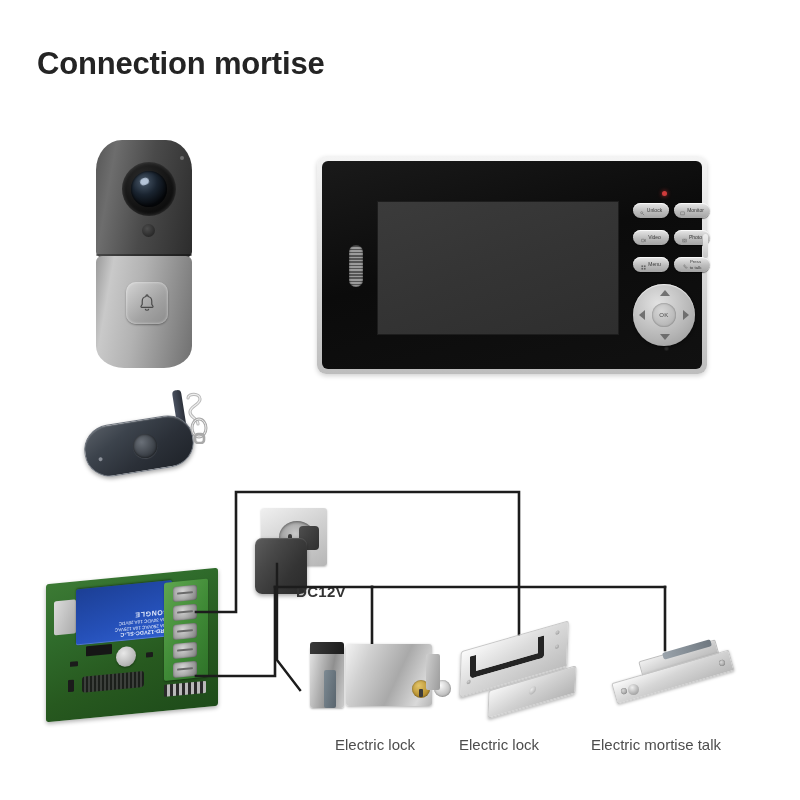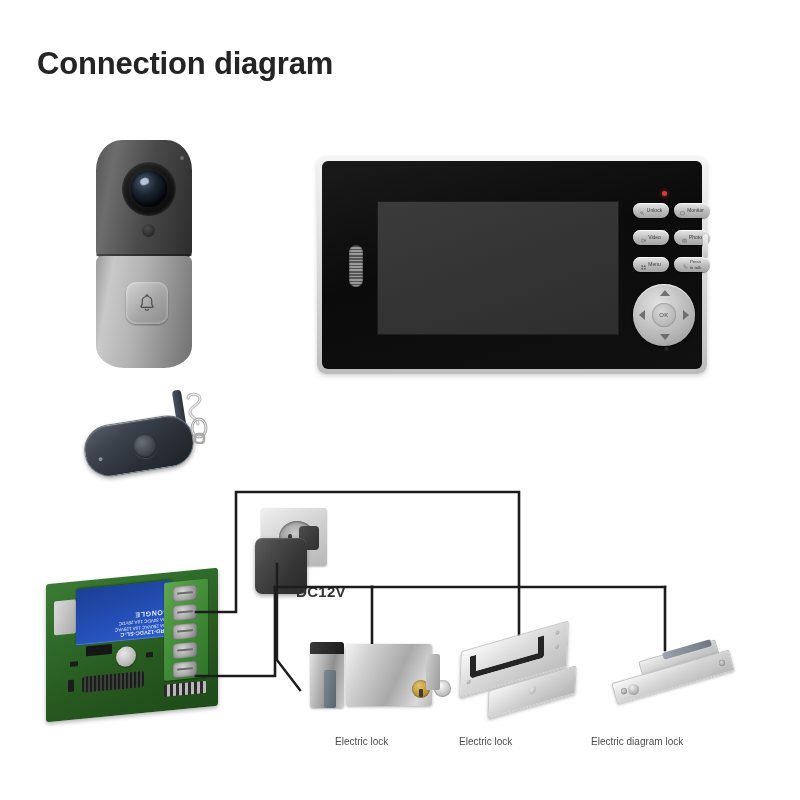--- a/index.html
+++ b/index.html
@@ -243,21 +243,21 @@
     border-radius:1px;
   }
   .silver-box{
     position:absolute;left:8px;top:18px;width:22px;height:34px;
     background:linear-gradient(110deg,#dcdcdc,#a9a9a9);border-radius:2px;
   }
   .smd{position:absolute;background:#1b1b1b;border-radius:1px;}
 
   
   .lock-label{
-    position:absolute;font-size:10px;color:#4d4d4d;white-space:nowrap;
+    position:absolute;font-size:15px;color:#4d4d4d;white-space:nowrap;
     font-family:"Liberation Sans",sans-serif;
   }
   .electric-lock{position:absolute;left:306px;top:634px;width:140px;height:86px;}
   .el-strike{
     position:absolute;left:4px;top:12px;width:34px;height:62px;border-radius:3px;
     background:linear-gradient(100deg,#e6e6e6 0%,#bdbdbd 28%,#8f8f8f 60%,#cfcfcf 100%);
     box-shadow:0 1px 2px rgba(0,0,0,.3);
   }
   .el-strike-cap{
     position:absolute;left:4px;top:8px;width:34px;height:12px;border-radius:3px 3px 0 0;
@@ -357,21 +357,21 @@
   }
 
   
   .wires{position:absolute;left:0;top:0;width:800px;height:800px;pointer-events:none;}
 </style>
 </head>
 <body>
 
 <div id="stage">
 
-  <div class="title">Connection diagram</div>
+  <div class="title">Connection mortise</div>
 
   <div class="doorbell">
     <div class="db-top">
       <div class="db-lens-ring">
         <div class="db-lens">
           <div class="db-lens-glint"></div>
         </div>
       </div>
       <div class="db-pir"></div>
       <div class="db-mic"></div>
@@ -570,15 +570,15 @@
     <div class="mo-bolt"></div>
     <div class="mo-face">
       <div class="mo-hole" style="left:6px;top:7px;"></div>
       <div class="mo-hole" style="left:108px;top:7px;"></div>
     </div>
     <div class="mo-knob"></div>
   </div>
 
   <div class="lock-label" style="left:335px;top:736px;">Electric lock</div>
   <div class="lock-label" style="left:459px;top:736px;">Electric lock</div>
-  <div class="lock-label" style="left:591px;top:736px;">Electric diagram lock</div>
+  <div class="lock-label" style="left:591px;top:736px;">Electric mortise talk</div>
 
 </div>
 
 </body></html>

